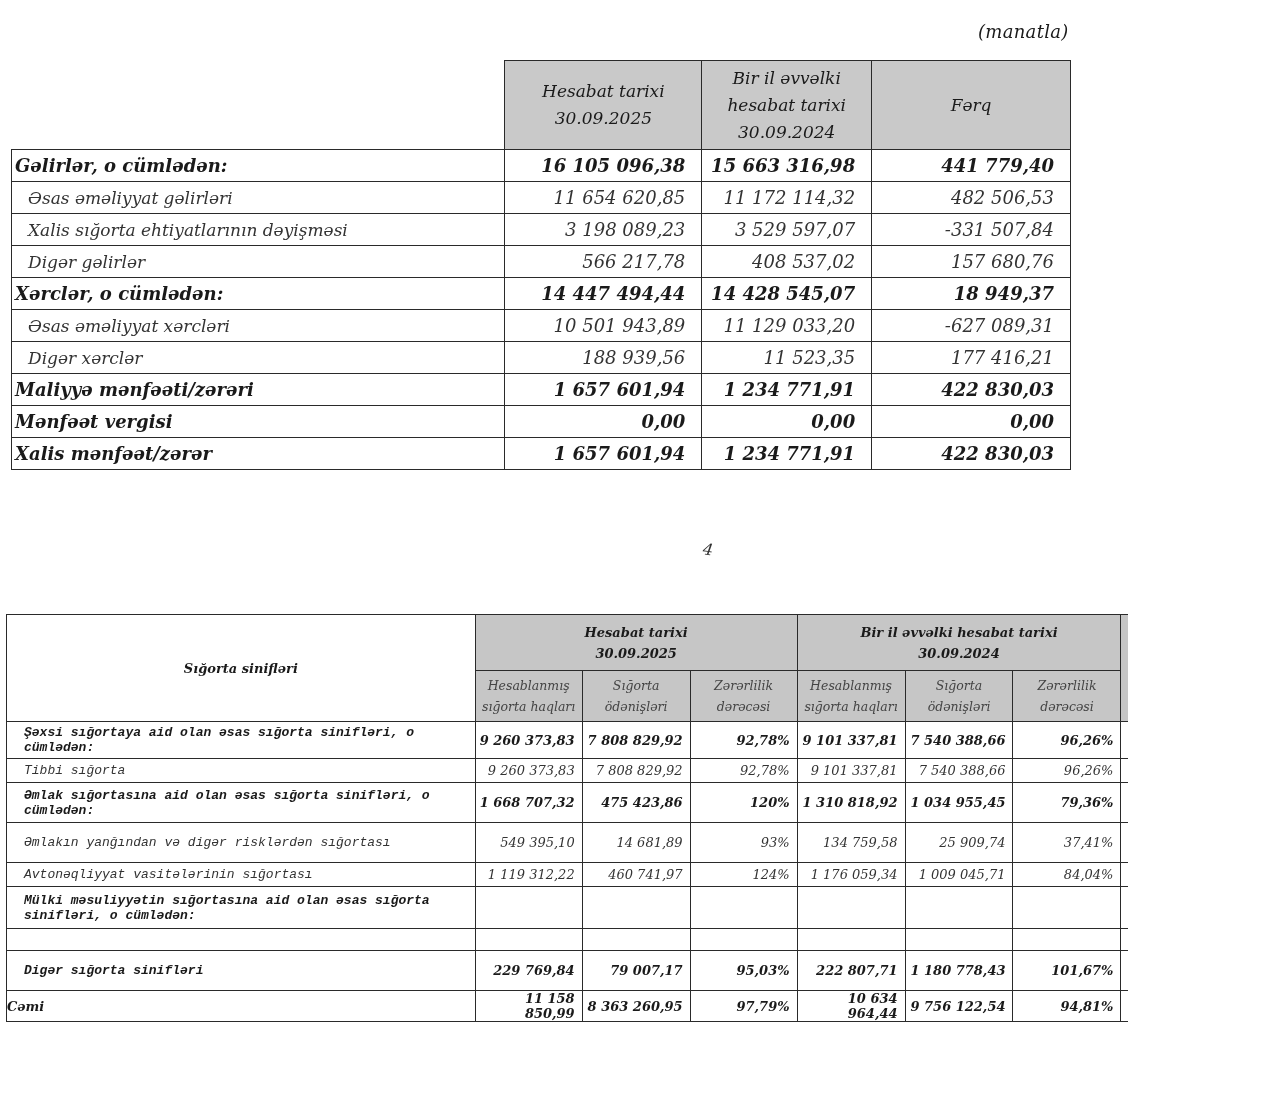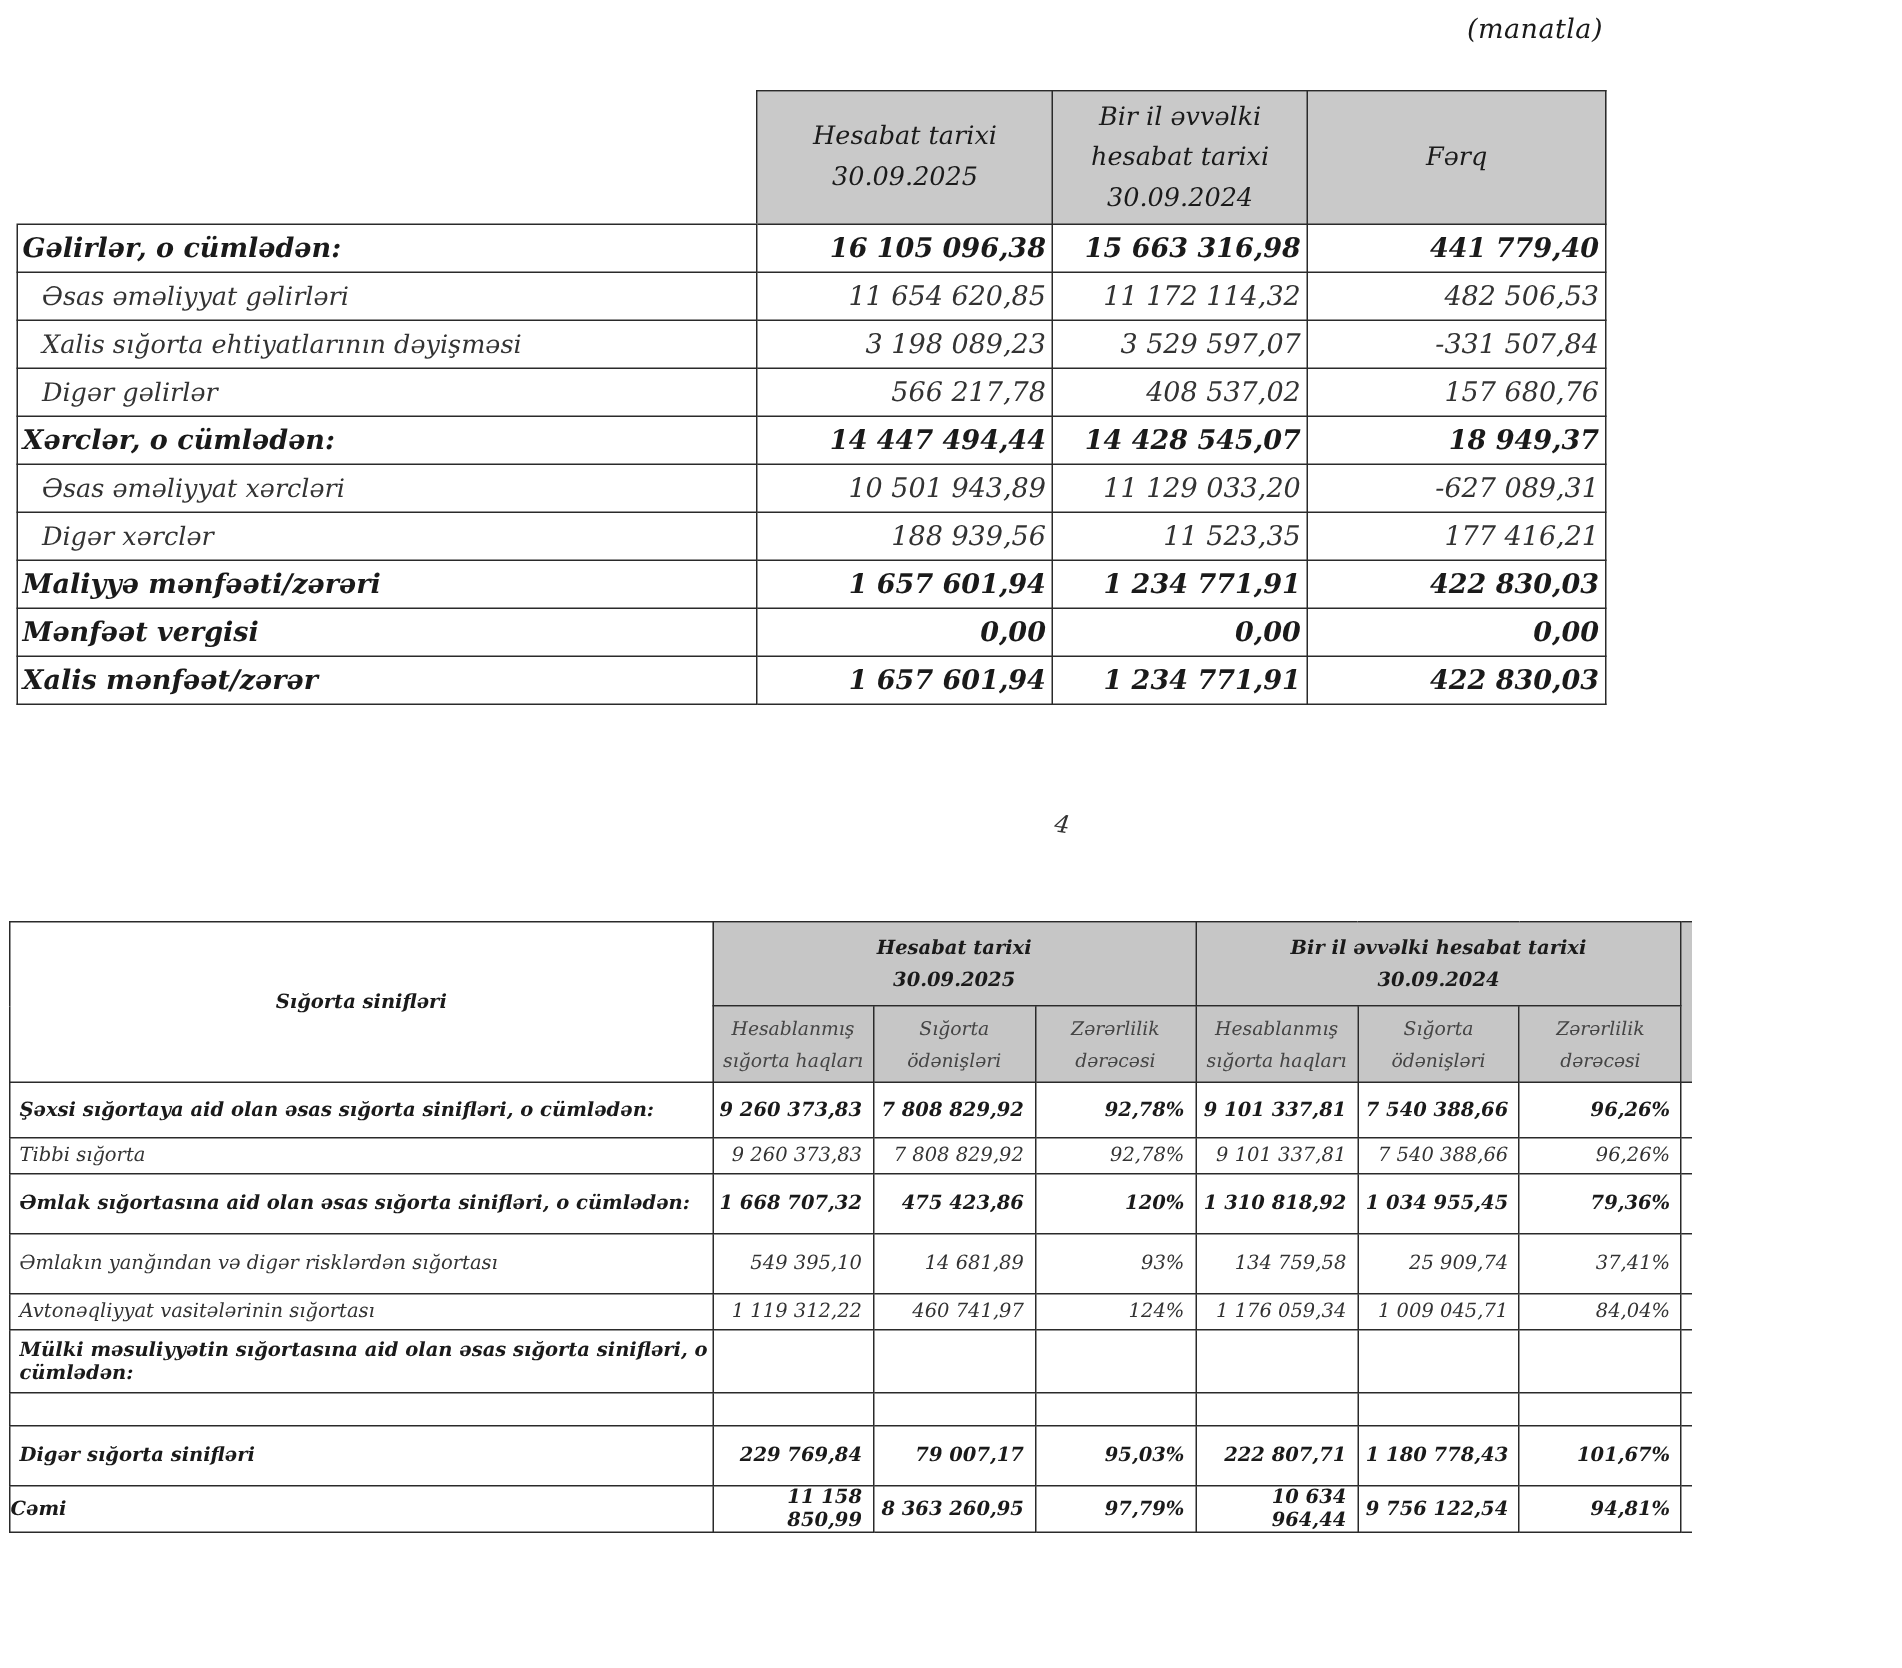--- a/index.html
+++ b/index.html
@@ -1,41 +1,41 @@
 <!DOCTYPE html>
 <html><head>
 <meta charset="utf-8">
 <style>
   html, body { margin: 0; padding: 0; background: #ffffff; }
   body { width: 1268px; height: 1112px; position: relative; overflow: hidden;
          font-family: "DejaVu Serif", "Liberation Serif", serif; color: #1a1a1a; font-style: italic; }
-  .unit { position: absolute; left: 978px; top: 9px; font-size: 18px; letter-spacing: 0.3px; }
+  .unit { position: absolute; left: 978px; top: 21px; font-size: 18px; letter-spacing: 0.3px; }
   .pagemark { position: absolute; left: 703px; top: 540px; font-size: 16px; color: #333; transform: rotate(8deg); }
 
   table { border-collapse: collapse; position: absolute; }
   td, th { border: 1.3px solid #2a2a2a; padding: 0; font-weight: normal; }
 
   
   #t1 { left: 11px; top: 60px; width: 1060px; }
   #t1 th.hdr { background: #c9c9c9; font-size: 17px; line-height: 27px; text-align: center; vertical-align: middle; font-style: italic; }
   #t1 th.blank { border: none; border-bottom: 1.3px solid #2a2a2a; background: transparent; }
   #t1 td { height: 31px; font-size: 18px; }
   #t1 td.lbl { padding-left: 3px; }
   #t1 td.lbl.sub { padding-left: 16px; color: #333; font-size: 17px; }
-  #t1 td.num { text-align: right; padding-right: 4px; }
+  #t1 td.num { text-align: right; padding-right: 16px; }
   #t1 tr.bold td { font-weight: bold; }
   #t1 tr.sub td.num { color: #333; }
 
   
   #t2 { left: 6px; top: 614px; width: 1122px; }
   #t2 th.hdr-top { background: #c6c6c6; font-size: 13px; line-height: 21px; text-align: center; font-weight: bold; height: 55px; }
   #t2 th.hdr-sub { background: #c6c6c6; font-size: 12.5px; line-height: 21px; text-align: center; color: #444; height: 50px; }
   #t2 th.corner { font-size: 13px; font-weight: bold; background: #fff; }
   #t2 td { font-size: 13px; }
-  #t2 td.lbl { padding-left: 6px; }
+  #t2 td.lbl { padding-left: 17px; font-family: Liberation Mono, monospace; }
   #t2 td.num { text-align: right; padding-right: 7px; }
   #t2 tr.bold td { font-weight: bold; }
   #t2 tr.sub td { color: #333; }
   #t2 td.total { font-weight: bold; }
 </style>
 </head>
 <body>
 
 <div class="unit">(manatla)</div>
 

